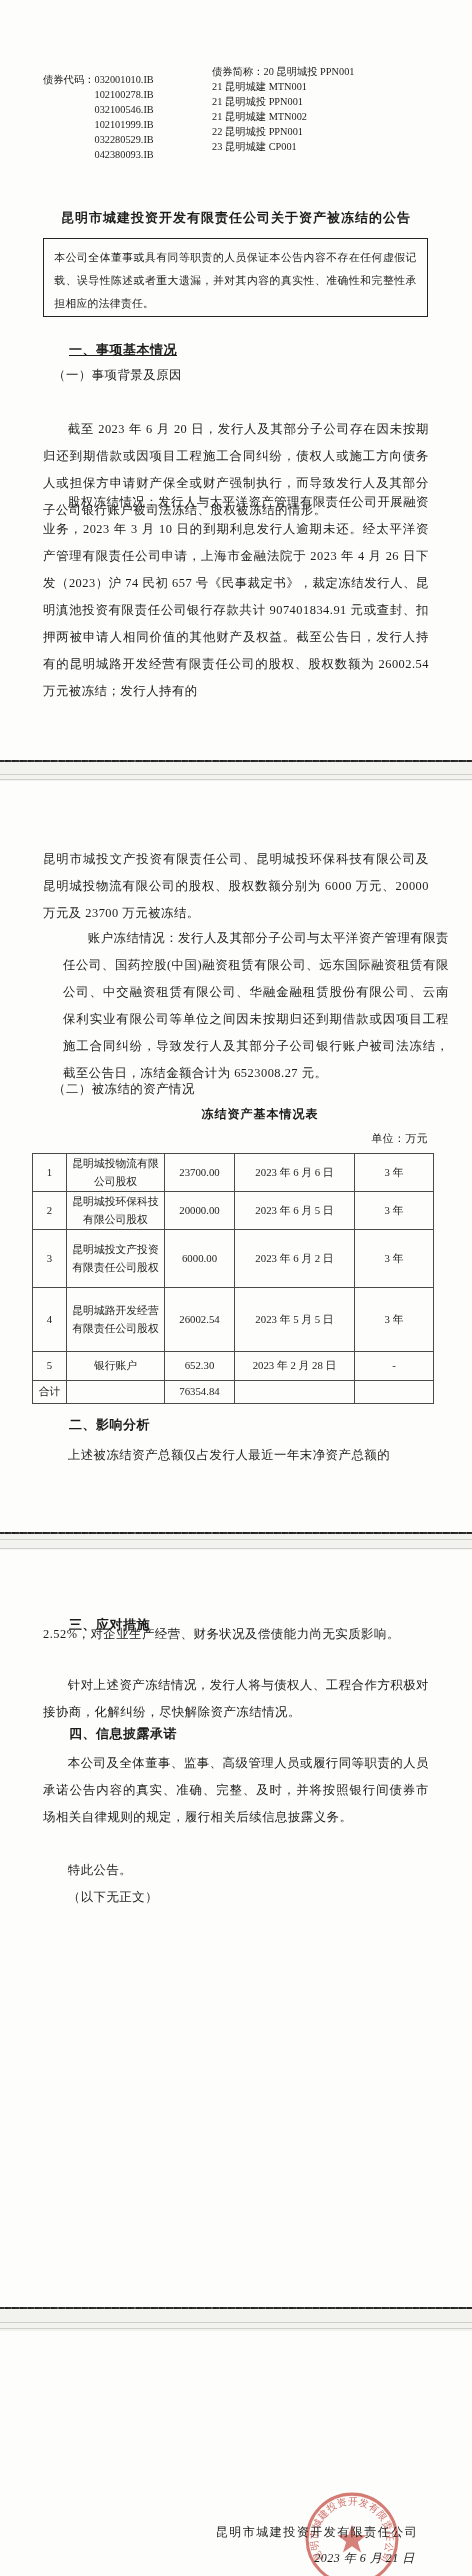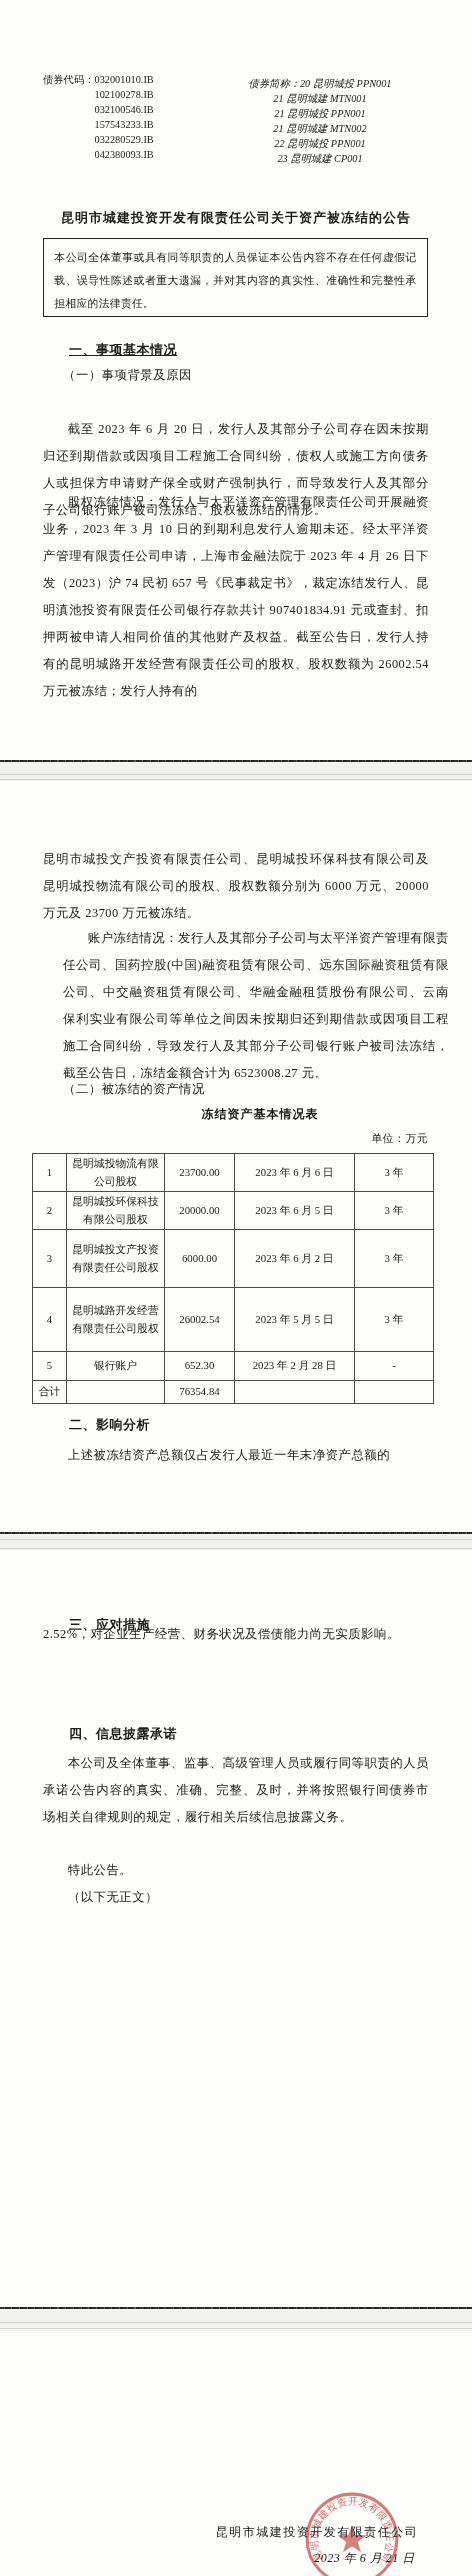--- a/index.html
+++ b/index.html
@@ -6,34 +6,34 @@
   .canvas{
     position:relative;width:472px;height:2578px;margin:0 auto;
     background:#fdfdfc;overflow:hidden;
     font-family:"Liberation Serif","DejaVu Serif",serif;
     color:#1c1c1c;
   }
   .abs{position:absolute;}
   
   .bonds-left{left:43px;top:72px;font-size:10.3px;line-height:15px;}
   .bonds-left .cont{padding-left:5em;}
-  .bonds-right{right:44px;top:76px;width:216px;text-align:center;font-size:10.3px;line-height:15px;font-style:italic;}
+  .bonds-right{right:44px;top:64px;width:216px;text-align:left;font-size:10.3px;line-height:15px;}
   
   .title{left:0;top:209px;width:472px;text-align:center;font-size:13px;font-weight:bold;letter-spacing:1px;}
   
   .disclaimer{
     left:43px;top:238px;width:385px;height:79px;box-sizing:border-box;
     border:1px solid #242424;padding:6.7px 10.3px 0 10.3px;
     font-size:10.8px;line-height:23px;text-align:justify;letter-spacing:0.3px;
   }
   
   .para{left:43px;width:386px;font-size:12.4px;line-height:27px;text-align:justify;letter-spacing:0.5px;}
   .indent{text-indent:2em;}
   .heading{left:69px;font-size:13px;font-weight:bold;letter-spacing:0.5px;}
-  .subheading{left:63px;font-size:12.4px;letter-spacing:0.5px;text-align:right;}
+  .subheading{left:53px;font-size:12.4px;letter-spacing:0.5px;text-align:right;}
   .table-caption{left:0;top:1106px;width:472px;text-align:center;font-size:12px;font-weight:600;letter-spacing:1px;padding-left:24px;}
   .unit-label{right:44px;top:1132px;font-size:10.8px;letter-spacing:0.5px;}
   
   .freeze-table{
     position:absolute;left:32px;top:1153px;width:401px;
     border-collapse:collapse;table-layout:fixed;
     font-size:10.8px;text-align:center;color:#1c1c1c;
   }
   .freeze-table td,.freeze-table th{
     border:1px solid #4a4a4a;padding:1px 2.6px;font-weight:normal;
@@ -59,21 +59,21 @@
 </style>
 </head>
 <body>
 
 <div class="canvas">
 
   <div class="abs bonds-left">
     <div><span>债券代码：</span><span>032001010.IB</span></div>
     <div class="cont">102100278.IB</div>
     <div class="cont">032100546.IB</div>
-    <div class="cont">157543233.IB</div>
+    <div class="cont">102101999.IB</div>
     <div class="cont">032280529.IB</div>
     <div class="cont">042380093.IB</div>
   </div>
 
   <div class="abs bonds-right">
     <div><span>债券简称：</span><span>20 昆明城投 PPN001</span></div>
     <div>21 昆明城建 MTN001</div>
     <div>21 昆明城投 PPN001</div>
     <div>21 昆明城建 MTN002</div>
     <div>22 昆明城投 PPN001</div>
@@ -159,20 +159,21 @@
   <div class="abs heading" style="top:1416px;">二、影响分析</div>
   <div class="abs para indent" style="top:1442px;">上述被冻结资产总额仅占发行人最近一年末净资产总额的</div>
 
   <div class="abs sep-dark" style="top:1532px;"></div>
   <div class="abs sep-band" style="top:1534px;height:15.5px;"></div>
   <div class="abs sep-thin" style="top:1539px;"></div>
   <div class="abs sep-thin" style="top:1548px;"></div>
 
   <div class="abs para" style="top:1621px;">2.52%，对企业生产经营、财务状况及偿债能力尚无实质影响。</div>
   <div class="abs heading" style="top:1616px;">三、应对措施</div>
+  <div class="abs para indent" style="top:1672px;">针对上述资产冻结情况，发行人将与债权人、工程合作方积极对接协商，化解纠纷，尽快解除资产冻结情况。</div>
   <div class="abs heading" style="top:1725px;">四、信息披露承诺</div>
   <div class="abs para indent" style="top:1750px;">本公司及全体董事、监事、高级管理人员或履行同等职责的人员承诺公告内容的真实、准确、完整、及时，并将按照银行间债券市场相关自律规则的规定，履行相关后续信息披露义务。</div>
   <div class="abs para indent" style="top:1857px;">特此公告。</div>
   <div class="abs para indent" style="top:1884px;">（以下无正文）</div>
 
   <div class="abs sep-dark" style="top:2307px;"></div>
   <div class="abs sep-band" style="top:2309px;height:21.6px;"></div>
   <div class="abs sep-thin" style="top:2322px;"></div>
   <div class="abs sep-thin" style="top:2328px;"></div>
 

